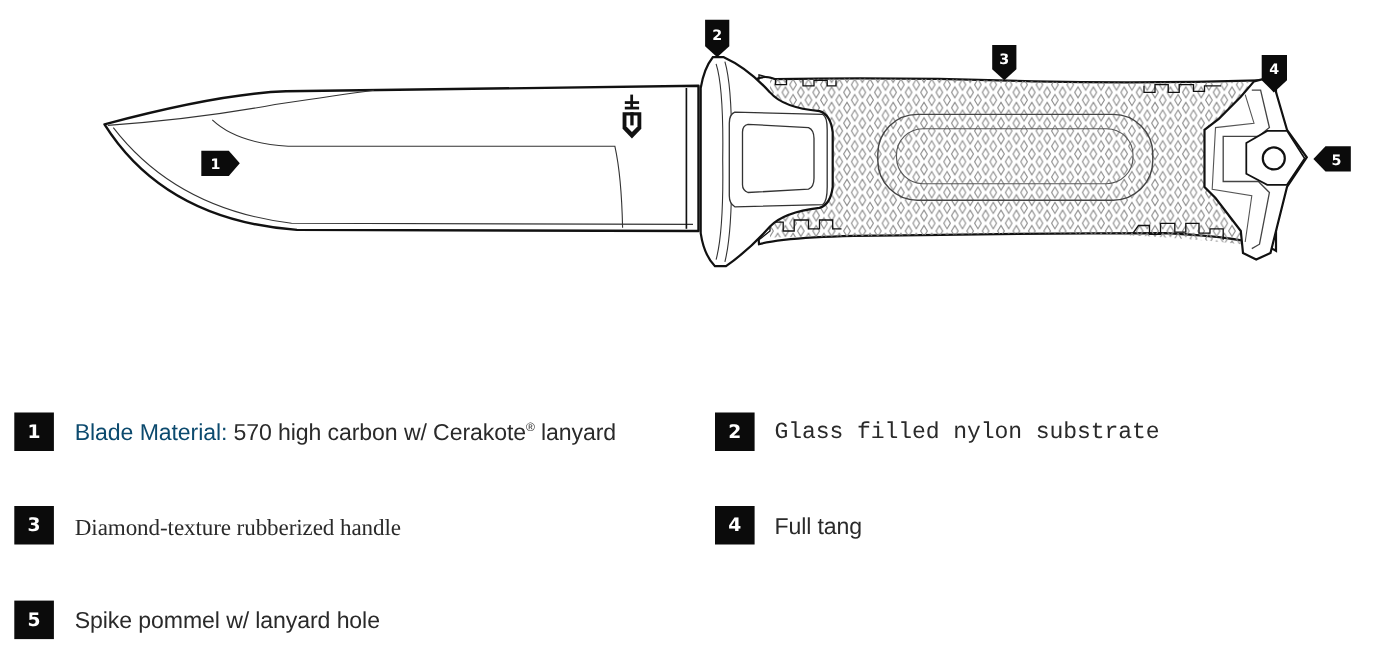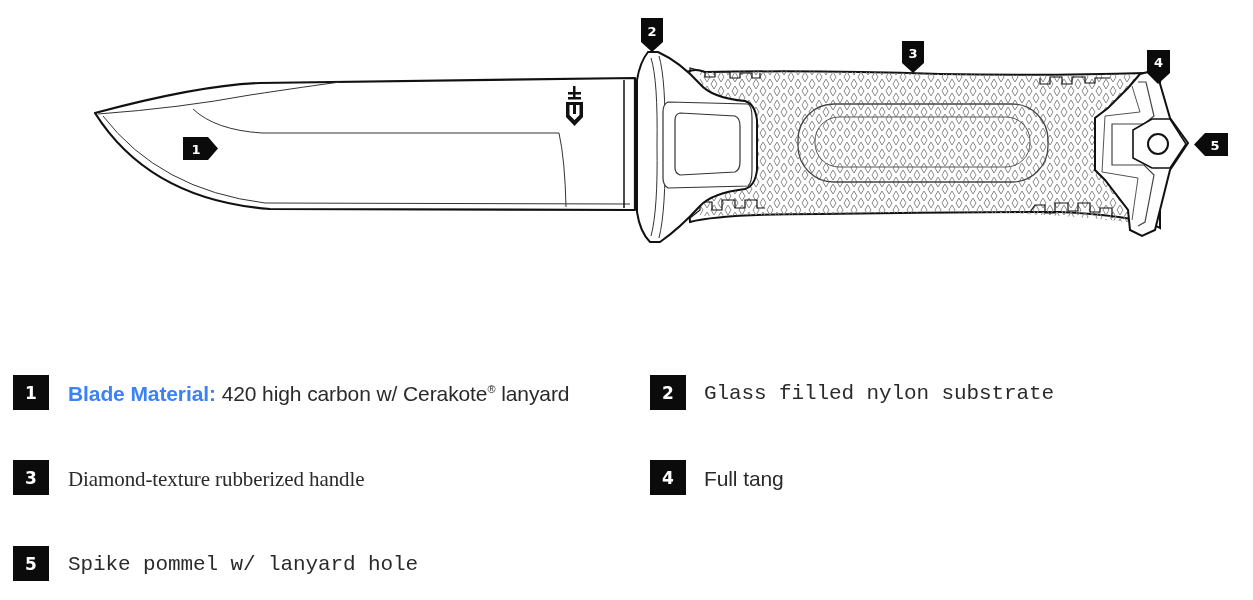--- a/index.html
+++ b/index.html
@@ -7,21 +7,21 @@
   #diagram { position:absolute; left:0; top:0; width:1253px; height:260px; }
   .legend-badge {
     position:absolute; width:36px; height:35px; background:#0b0b0b; color:#fff;
     font-family:"DejaVu Sans", sans-serif; font-weight:bold; font-size:17px;
     display:flex; align-items:center; justify-content:center;
   }
   .legend-text {
     position:absolute; font-size:21px; color:#2a2a2a; white-space:nowrap;
     font-family:"Liberation Sans", sans-serif; letter-spacing:-0.1px;
   }
-  .legend-text b { color:#3b82f6; font-weight:bold; }
+  .legend-text b { color:#0c4a6e; font-weight:normal; }
   sup { font-size:11px; }
   .callout-num { font-family:"DejaVu Sans", sans-serif; font-weight:bold; font-size:13px; fill:#fff; }
 </style>
 </head>
 <body>
 
 <svg id="diagram" viewBox="0 0 1253 260" width="1253" height="260" xmlns="http://www.w3.org/2000/svg">
   <defs>
     <pattern id="diamonds" x="0" y="0" width="14" height="14" patternUnits="userSpaceOnUse">
       <path d="M7 2 L10 7 L7 12 L4 7 Z" fill="none" stroke="#8a8a8a" stroke-width="1"></path>
@@ -100,35 +100,35 @@
     <path d="M1194 144.5 L1205 133 L1228 133 L1228 156 L1205 156 Z" fill="#0b0b0b"></path>
     <text class="callout-num" x="1215" y="150" text-anchor="middle">5</text>
   </g>
 </svg>
 
 <div>
   <div class="legend-badge" style="left:13px; top:375px;">
       <span>1</span>
     </div>
   <div class="legend-text" style="left:68px; top:382px;">
-    <b>Blade Material:</b><span> 420 high carbon w/ Cerakote</span><sup>®</sup><span> lanyard</span>
+    <b>Blade Material:</b><span> 570 high carbon w/ Cerakote</span><sup>®</sup><span> lanyard</span>
   </div>
 
   <div class="legend-badge" style="left:650px; top:375px;">
       <span>2</span>
     </div>
   <div class="legend-text" style="left:704px; top:382px;font-family:Liberation Mono, monospace;">Glass filled nylon substrate</div>
 
   <div class="legend-badge" style="left:13px; top:460px;">
       <span>3</span>
     </div>
   <div class="legend-text" style="left:68px; top:467px;font-family:Liberation Serif, serif;">Diamond-texture rubberized handle</div>
 
   <div class="legend-badge" style="left:650px; top:460px;">
       <span>4</span>
     </div>
   <div class="legend-text" style="left:704px; top:467px;">Full tang</div>
 
   <div class="legend-badge" style="left:13px; top:546px;">
       <span>5</span>
     </div>
-  <div class="legend-text" style="left:68px; top:553px;font-family:Liberation Mono, monospace;">Spike pommel w/ lanyard hole</div>
+  <div class="legend-text" style="left:68px; top:553px;">Spike pommel w/ lanyard hole</div>
 </div>
 
 </body></html>

